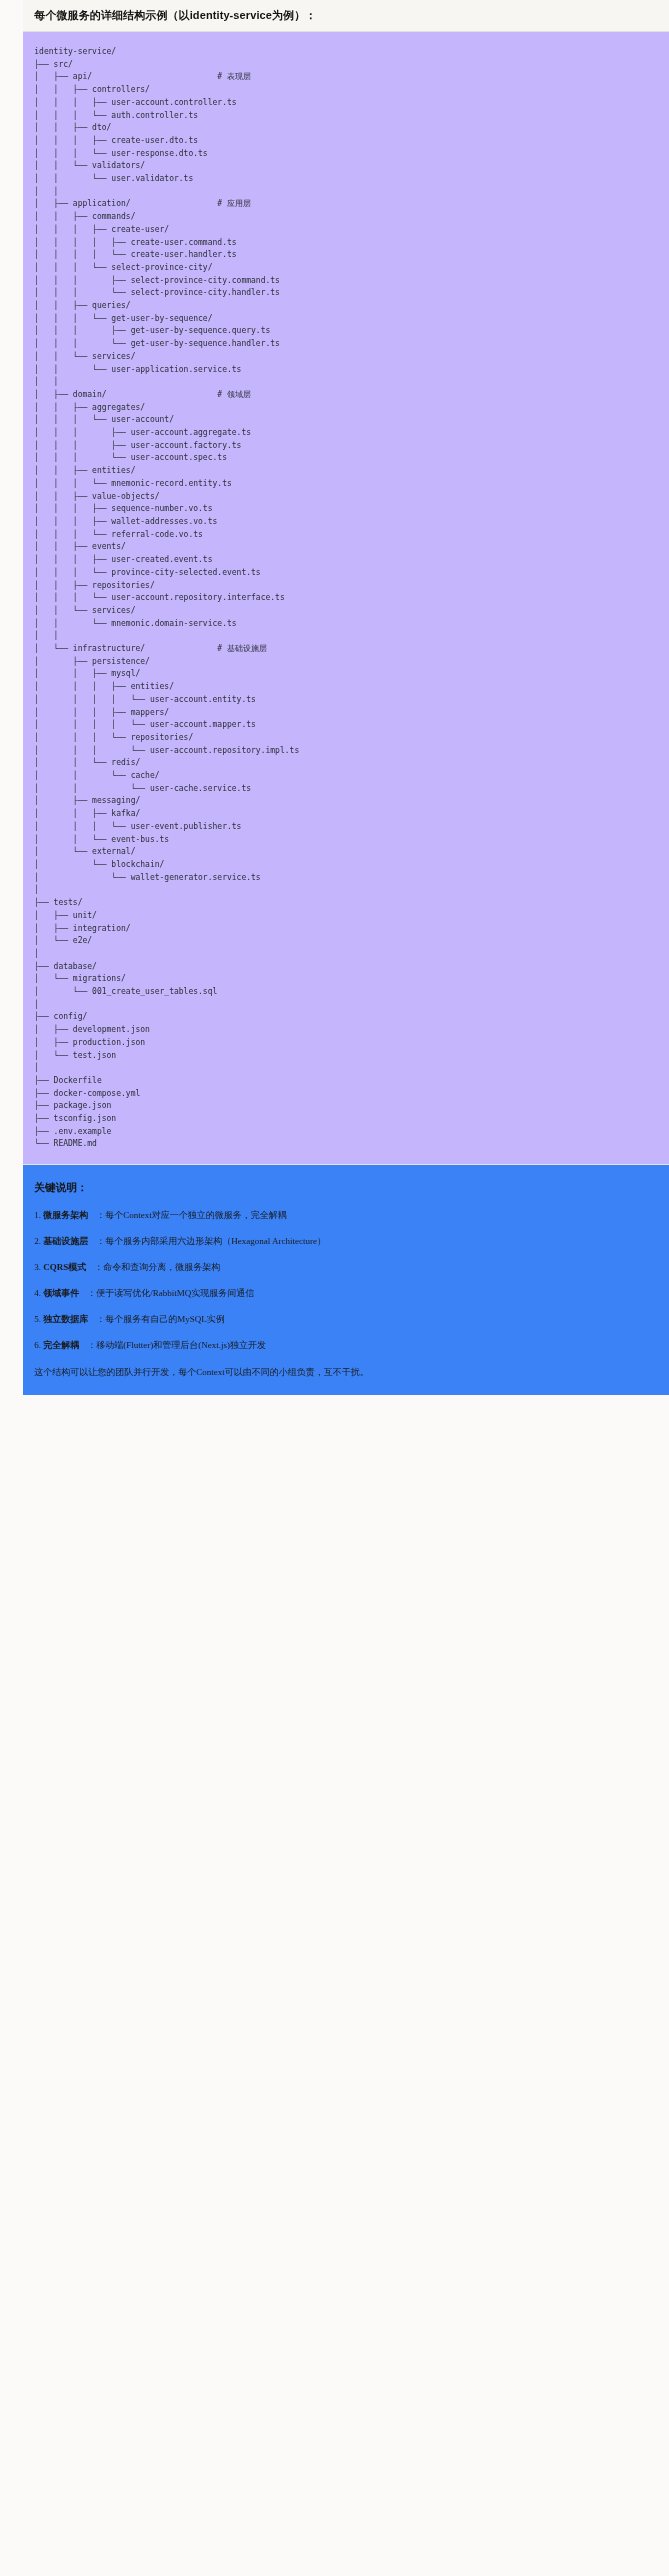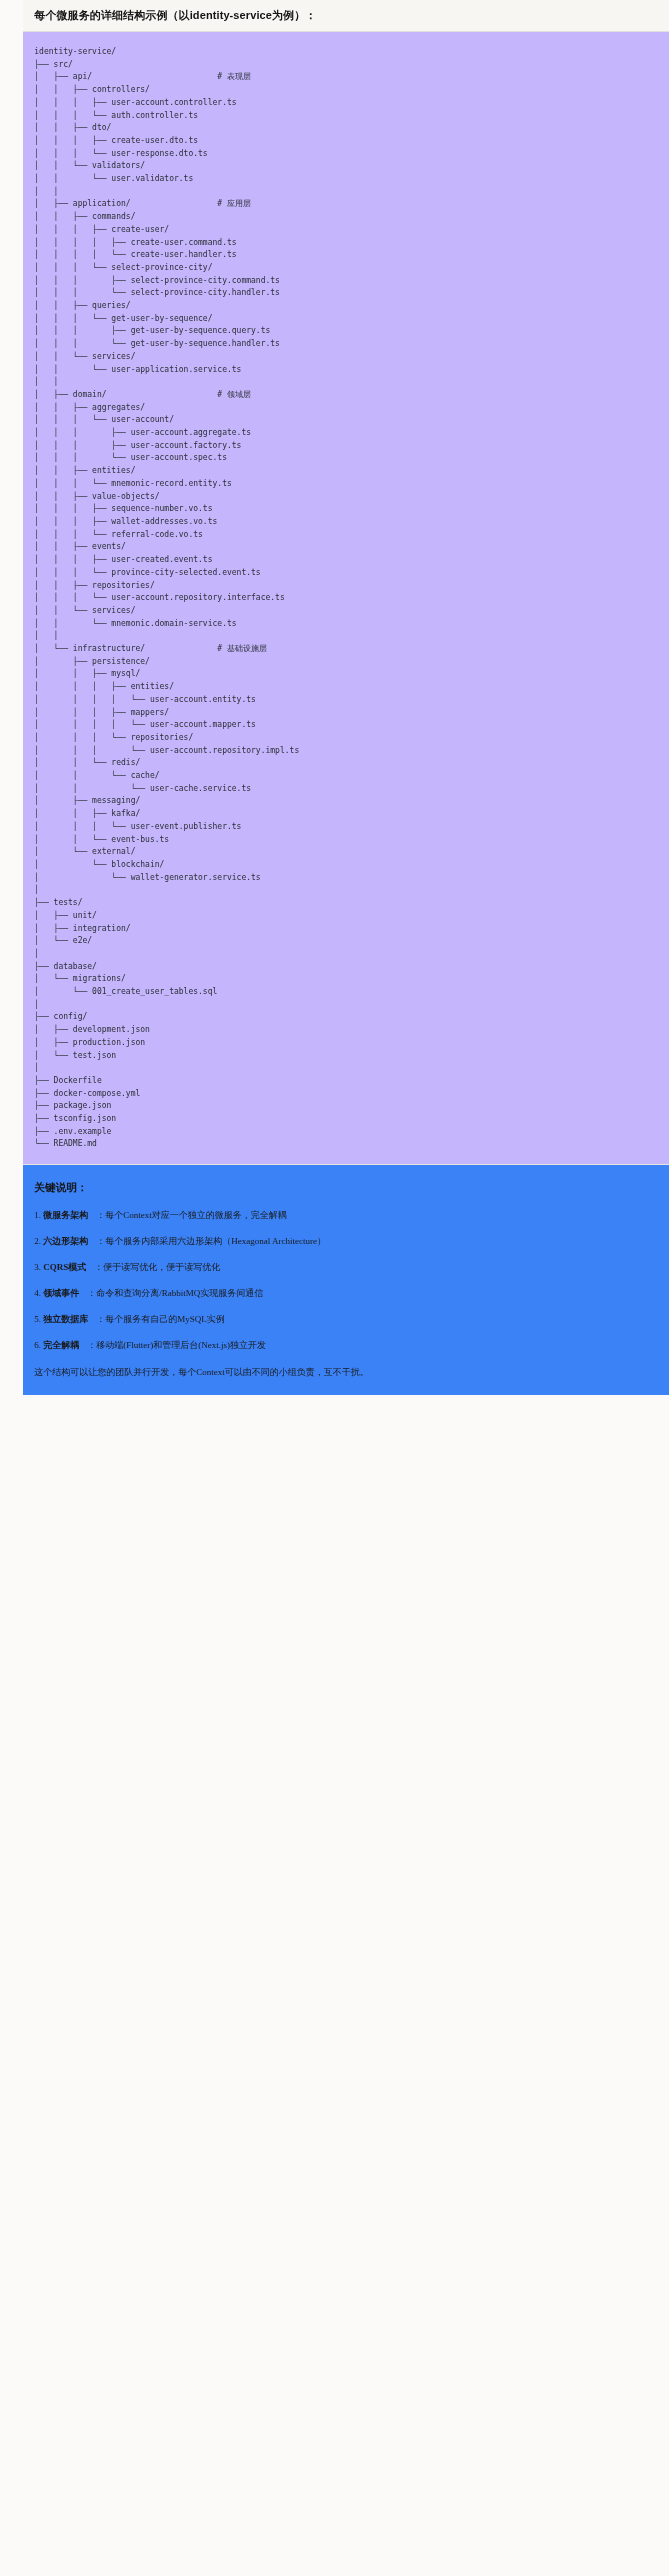--- a/index.html
+++ b/index.html
@@ -194,23 +194,23 @@
 ├── package.json
 ├── tsconfig.json
 ├── .env.example
 └── README.md</pre>
   </div>
 
   <div class="keys">
     <h3>关键说明：</h3>
     <ol class="key-list">
         <li><span class="k-term">微服务架构</span><span class="k-desc">：每个Context对应一个独立的微服务，完全解耦</span></li>
-        <li><span class="k-term">六边形架构</span><span class="k-desc">：每个服务内部采用六边形架构（Hexagonal Architecture）</span></li>
-        <li><span class="k-term">CQRS模式</span><span class="k-desc">：便于读写优化，便于读写优化</span></li>
-        <li><span class="k-term">领域事件</span><span class="k-desc">：命令和查询分离/RabbitMQ实现服务间通信</span></li>
+        <li><span class="k-term">基础设施层</span><span class="k-desc">：每个服务内部采用六边形架构（Hexagonal Architecture）</span></li>
+        <li><span class="k-term">CQRS模式</span><span class="k-desc">：命令和查询分离，微服务架构</span></li>
+        <li><span class="k-term">领域事件</span><span class="k-desc">：便于读写优化/RabbitMQ实现服务间通信</span></li>
         <li><span class="k-term">独立数据库</span><span class="k-desc">：每个服务有自己的MySQL实例</span></li>
         <li><span class="k-term">完全解耦</span><span class="k-desc">：移动端(Flutter)和管理后台(Next.js)独立开发</span></li>
       </ol>
     <p class="closing">这个结构可以让您的团队并行开发，每个Context可以由不同的小组负责，互不干扰。</p>
   </div>
 
 </div>
 
 
 </body></html>

